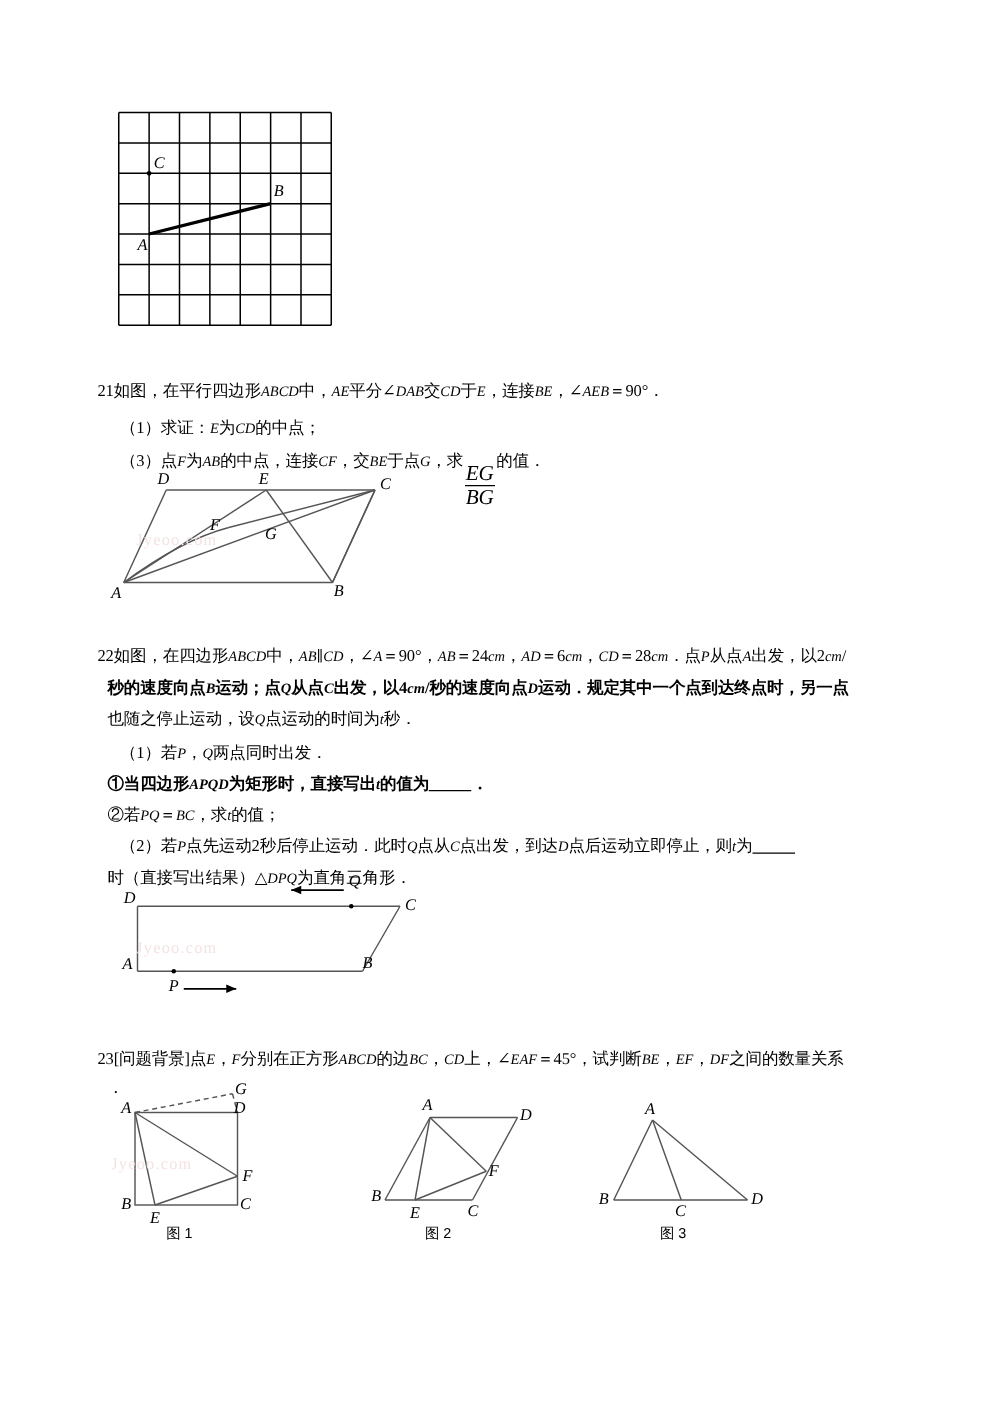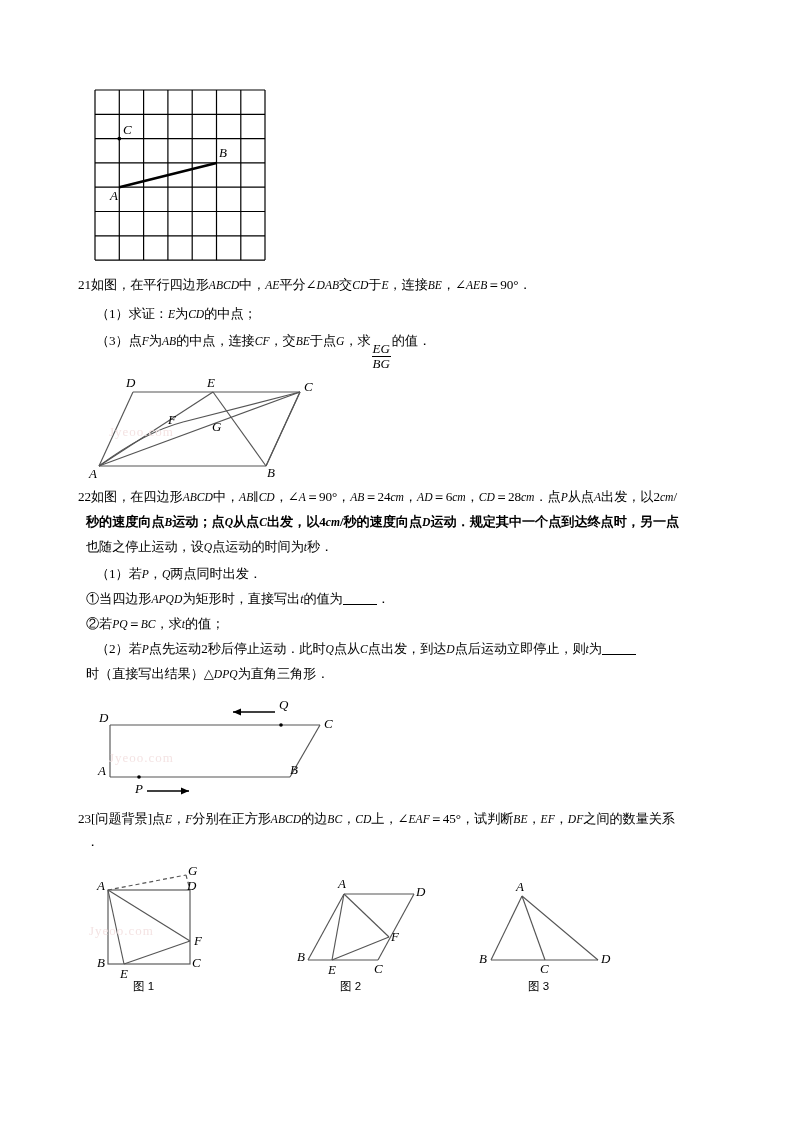--- a/index.html
+++ b/index.html
@@ -18,20 +18,21 @@
   .page {
     position: absolute;
     left: 0; top: 0;
     width: 794px;
     height: 1123px;
   }
   .block {
     position: absolute;
     left: 78px;
     width: 648px;
+    margin-top: 28px;
   }
   .q-text {
     font-size: 13.2px;
     line-height: 25px;
     letter-spacing: -0.1px;
     white-space: nowrap;
     font-family: "Liberation Serif", "DejaVu Serif", serif;
   }
   .q-indent {
     padding-left: 18px;
@@ -44,21 +45,21 @@
     font-family: "Liberation Serif", "DejaVu Serif", serif;
     font-size: 11.6px;
     letter-spacing: 0px;
   }
   .frac {
     display: inline-flex;
     flex-direction: column;
     vertical-align: -0.62em;
     text-align: center;
     line-height: 1.06;
-    font-size: 13px;
+    font-size: 17px;
     font-style: italic;
     margin: 0 1px;
   }
   .frac .num { border-bottom: 1px solid #000; padding: 0 1px; }
   .frac .den { padding: 0 1px; }
   .blank {
     display: inline-block;
     width: 34px;
     border-bottom: 1px solid #000;
     vertical-align: -2px;
@@ -170,21 +171,21 @@
   </div>
 
   <div class="block q-text q-indent2" style="top:534px;">
     <span>也随之停止运动，设</span><i class="v">Q</i><span>点运动的时间为</span><i class="v">t</i><span>秒．</span>
   </div>
 
   <div class="block q-text q-indent" style="top:561px;">
     <span>（1）若</span><i class="v">P</i><span>，</span><i class="v">Q</i><span>两点同时出发．</span>
   </div>
 
-  <div class="block q-text q-indent2" style="top:586px;">
+  <div class="block q-text q-indent2" style="top:586px;font-weight:bold;">
     <span>①当四边形</span><i class="v">APQD</i><span>为矩形时，直接写出</span><i class="v">t</i><span>的值为</span><span class="blank"></span><span>．</span>
   </div>
 
   <div class="block q-text q-indent2" style="top:611px;">
     <span>②若</span><i class="v">PQ</i><span>＝</span><i class="v">BC</i><span>，求</span><i class="v">t</i><span>的值；</span>
   </div>
 
   <div class="block q-text q-indent" style="top:636px; width:660px;">
     <span>（2）若</span><i class="v">P</i><span>点先运动2秒后停止运动．此时</span><i class="v">Q</i><span>点从</span><i class="v">C</i><span>点出发，到达</span><i class="v">D</i><span>点后运动立即停止，则</span><i class="v">t</i><span>为</span><span class="blank"></span>
   </div>

